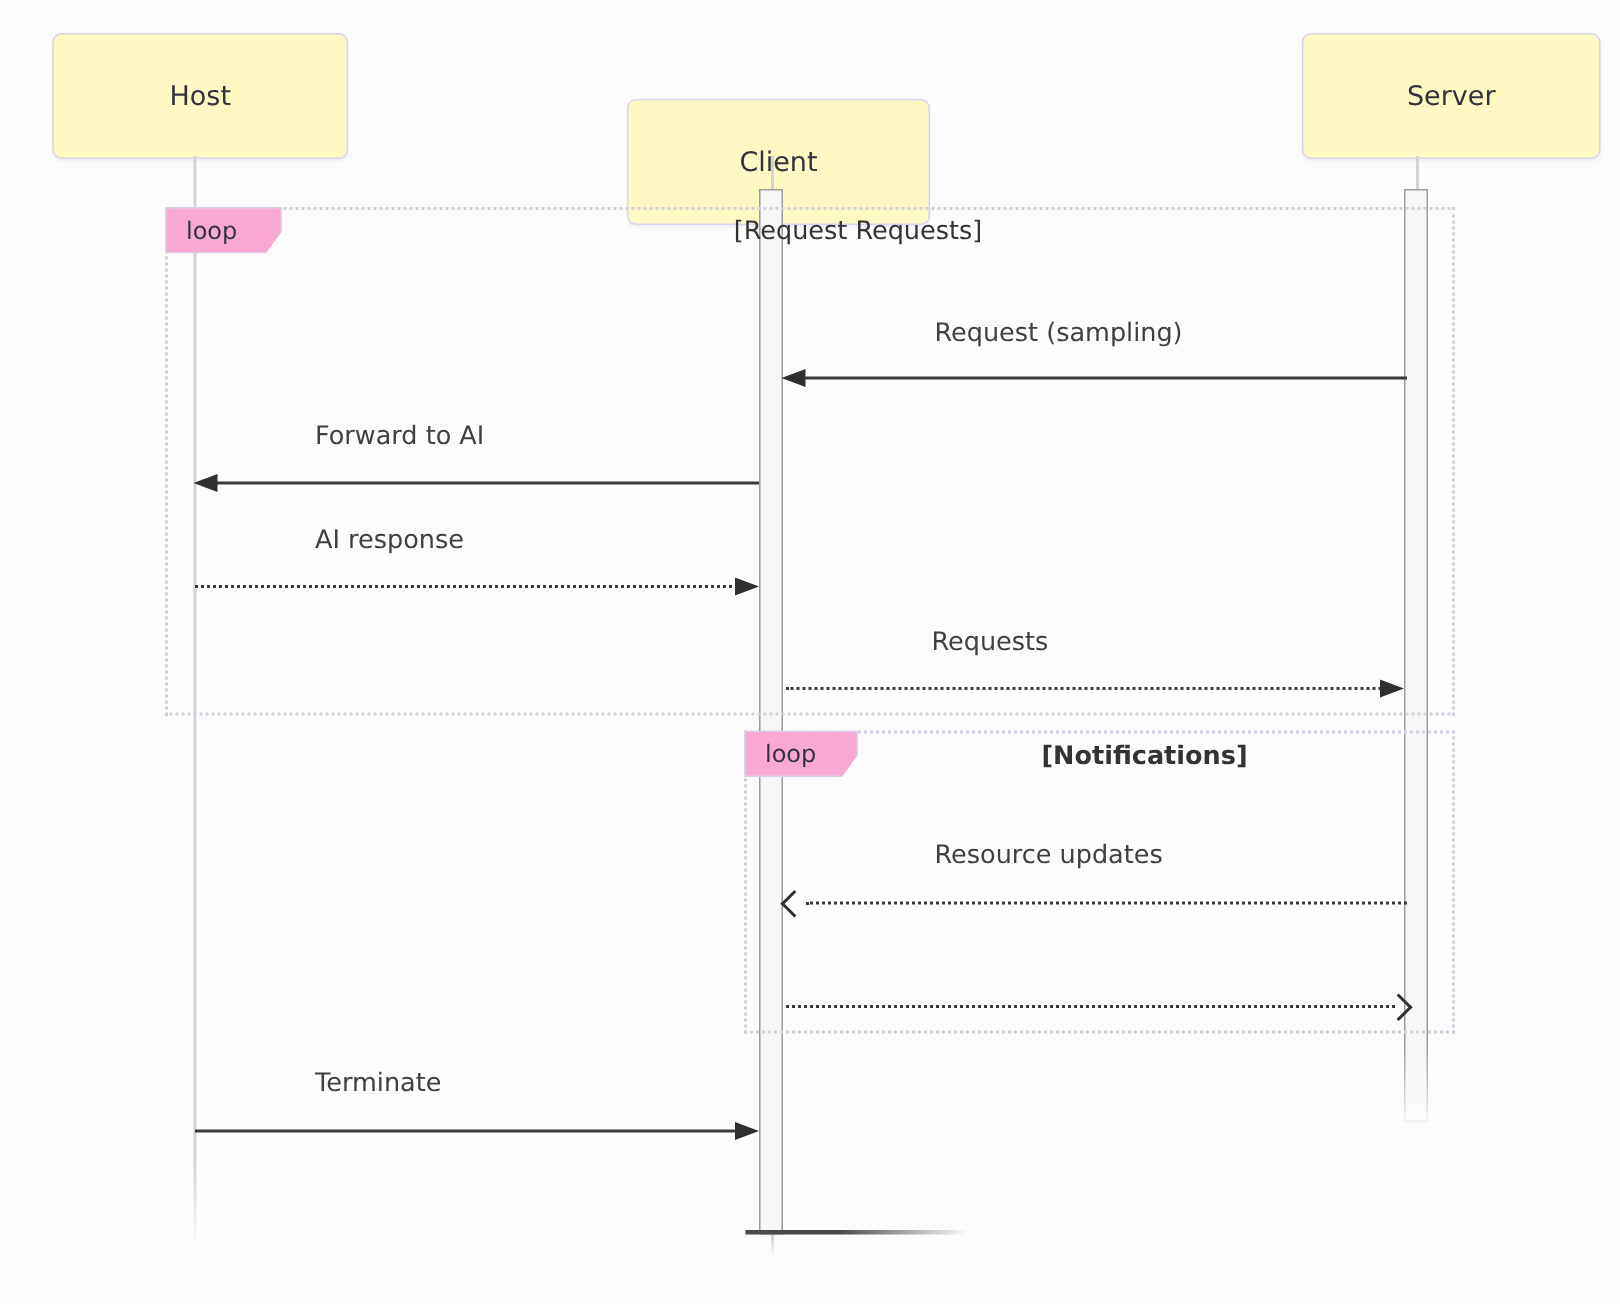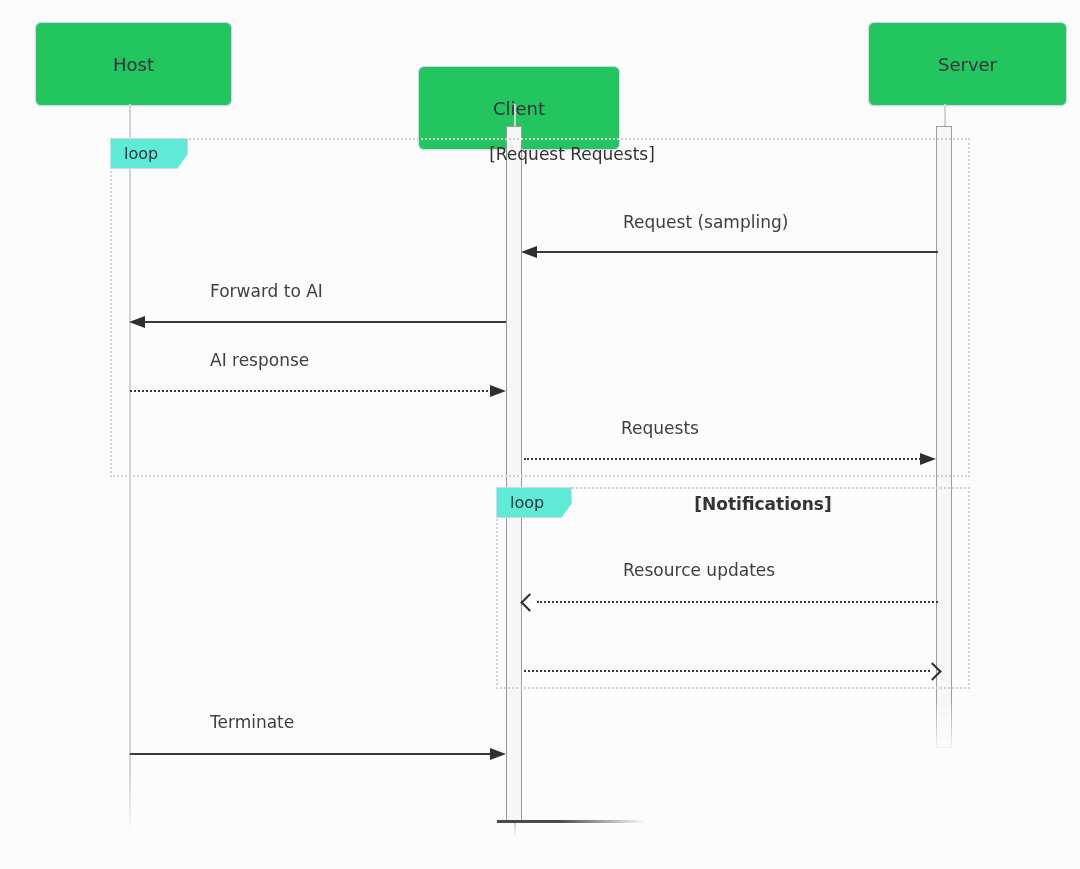--- a/index.html
+++ b/index.html
@@ -4,21 +4,21 @@
 <style>
   html,body{margin:0;padding:0;}
   #canvas{
     position:relative; width:1080px; height:869px; overflow:hidden;
     background:#fcfcfc; color:#333;
     font-family:"DejaVu Sans","Liberation Sans",sans-serif;
   }
   
   .actor{
     position:absolute; top:22px; height:82px;
-    background:#22c55e; border:1px solid #d5d5ee; border-radius:6px;
+    background:#fef9c3; border:1px solid #d5d5ee; border-radius:6px;
     display:flex; align-items:center; justify-content:center;
     font-size:18px; color:#33333d; box-shadow:0 1px 2px rgba(80,80,120,0.08);
   }
   #actor-host{left:35px; width:195px;}
   #actor-client{left:418px; width:200px;margin-top:44px;}
   #actor-server{left:868px; width:197px;}
   
   .lifeline{position:absolute; width:2px; background:#d2d2da;}
   #lifeline-host{left:129px; top:104px; height:728px;
     background:linear-gradient(to bottom,#d2d2da 92%,rgba(210,210,218,0));}
@@ -31,21 +31,21 @@
   #activation-client{left:506px; top:126px; height:695px;}
   #activation-server{left:936px; top:126px; height:620px;}
   .fade-overlay{position:absolute; pointer-events:none;}
   #server-bar-fade{left:930px; top:698px; width:30px; height:70px;
     background:linear-gradient(to bottom,rgba(252,252,252,0),#fcfcfc 80%);}
   
   .loop-frame{position:absolute; border:2px dotted #d2d2de;}
   #loop-frame-1{left:110px; top:138px; width:856px; height:335px;}
   #loop-frame-2{left:496px; top:487px; width:470px; height:198px;}
   .loop-tab{
-    position:absolute; background:#5eead4; border:1px solid #d5d5ea;
+    position:absolute; background:#f9a8d4; border:1px solid #d5d5ea;
     clip-path:polygon(0 0,100% 0,100% 52%,86% 100%,0 100%);
     display:flex; align-items:center; padding-left:13px; box-sizing:border-box;
     font-size:16px; color:#33333d;
   }
   #loop-tab-1{left:110px; top:138px; width:78px; height:31px;}
   #loop-tab-2{left:496px; top:487px; width:76px; height:31px;}
   .loop-title{position:absolute; font-size:17px; text-align:center;}
   #loop-title-1{left:462px; top:144px; width:220px; font-weight:500;}
   #loop-title-2{left:650px; top:494px; width:226px; font-weight:700;}
   

